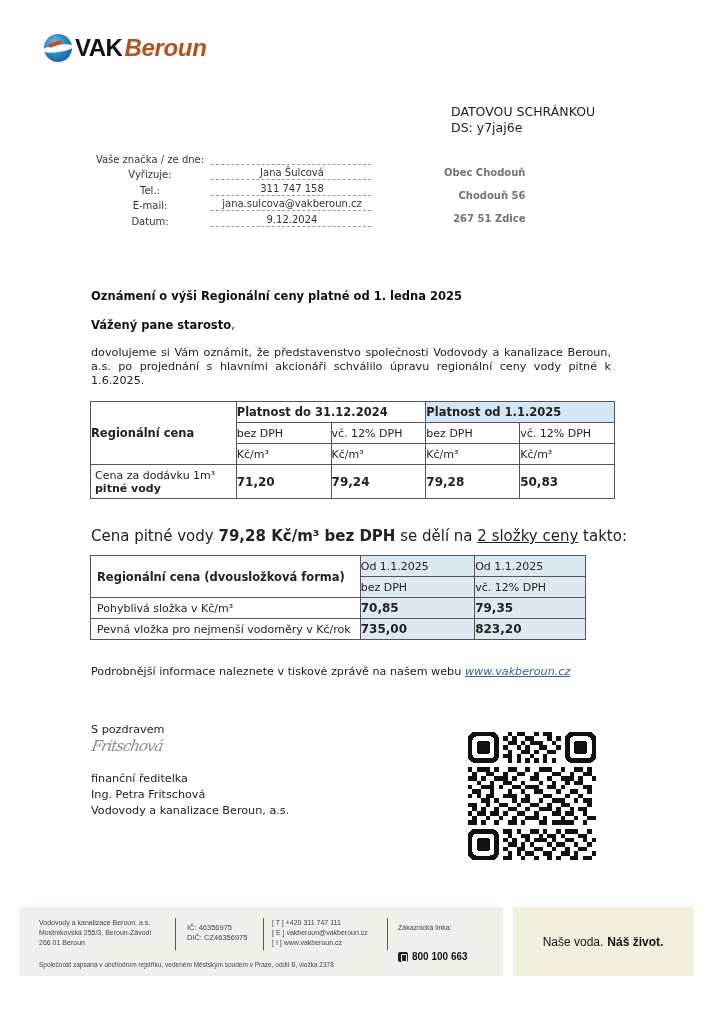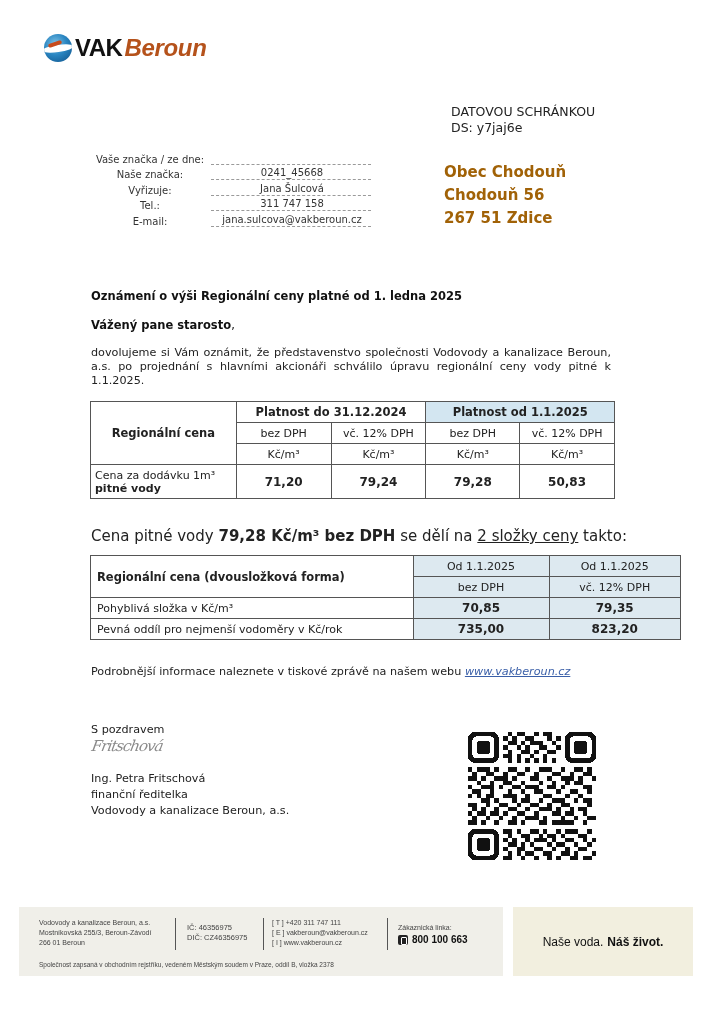--- a/index.html
+++ b/index.html
@@ -11,48 +11,48 @@
     background: radial-gradient(circle at 40% 35%, #7fc3e6 0%, #2a86c2 45%, #0d4f86 100%);
     position: relative; overflow: hidden; }
   .logo-globe::before { content: ""; position: absolute; left: -2px; top: 11px; width: 32px; height: 7px;
     background: #ffffff; border-radius: 50%; transform: rotate(-8deg); }
   .logo-globe::after { content: ""; position: absolute; left: 4px; top: 8px; width: 14px; height: 4px;
     background: #c84b1c; transform: rotate(-18deg); border-radius: 2px; }
   .logo-vak { font-family: "Liberation Sans", sans-serif; font-weight: bold; font-size: 24px; color: #111; margin-left: 3px; letter-spacing: -0.5px; }
   .logo-beroun { font-family: "Liberation Sans", sans-serif; font-weight: bold; font-style: italic; font-size: 24px; color: #b5521b; margin-left: 2px; letter-spacing: -0.3px; }
 
   .recipient-box { position: absolute; left: 451px; top: 104px; font-size: 12.5px; line-height: 16px; color: #222; }
-  .recipient-addr { position: absolute; left: 444px; top: 161px; font-size: 15px; font-weight: bold; color: #a16207; }
+  .recipient-addr { position: absolute; left: 444px; top: 161px; font-size: 10px; font-weight: bold; color: #737373; text-align: right; }
   .recipient-addr div { height: 23px; line-height: 23px; }
 
   .refs { position: absolute; left: 89px; top: 149px; font-size: 10px; color: #333; text-align: center; }
   .ref-row { display: flex; height: 15.5px; align-items: flex-end; }
   .ref-label { width: 122px; }
   .ref-value { width: 160px; border-bottom: 1px dashed #9a9a9a; padding-left: 2px; padding-bottom: 1px; }
   .ref-row.first .ref-value { border-bottom: 1px dashed #9a9a9a; }
 
   .subject { position: absolute; left: 91px; top: 289px; font-size: 11.5px; font-weight: bold; color: #111; }
   .salutation { position: absolute; left: 91px; top: 318px; font-size: 11.5px; color: #111; }
   .salutation b { font-weight: bold; }
   .intro { position: absolute; left: 91px; top: 346px; width: 520px; font-size: 11.2px; line-height: 14px; text-align: justify; color: #222; }
 
   table { border-collapse: collapse; font-size: 11px; color: #222; }
   .t1 { position: absolute; left: 90px; top: 401px; width: 525px; }
-  .t1 td, .t2 td { border: 1px solid #555; text-align: center; }
+  .t1 td, .t2 td { border: 1px solid #555; }
   .t1 td { height: 21px; }
   .t1 .hdr { font-weight: bold; font-size: 11.5px; }
   .t1 .hl { background: #d3e6f1; }
   .t1 .rowlabel { text-align: left; padding-left: 4px; line-height: 13px; margin-top: 11px; }
   .t1 .val { font-weight: bold; font-size: 12px; }
 
   .split-line { position: absolute; left: 91px; top: 527px; font-size: 15px; color: #222; }
   .split-line b { font-weight: bold; }
   .split-line u { text-decoration: underline; }
 
-  .t2 { position: absolute; left: 90px; top: 555px; width: 591px; }
+  .t2 { position: absolute; left: 90px; top: 555px; width: 496px; }
   .t2 td { height: 21px; }
   .t2 .lab { text-align: left; padding-left: 6px; }
   .t2 .hdr { font-weight: bold; font-size: 11.5px; }
   .t2 .hl { background: #dde9f0; }
   .t2 .val { font-weight: bold; font-size: 12px; }
 
   .more-info { position: absolute; left: 91px; top: 665px; font-size: 11.2px; color: #222; }
   .more-info a { color: #3a5fa8; text-decoration: underline; font-style: italic; }
 
   .closing { position: absolute; left: 91px; top: 722px; font-size: 11.2px; color: #222; line-height: 16px; }
@@ -61,21 +61,21 @@
 
   .qr { position: absolute; left: 467px; top: 732px; width: 130px; height: 128px; }
 
   .footer { position: absolute; left: 19px; top: 907px; width: 484px; height: 69px; background: #f0efe9; font-family: "Liberation Sans", sans-serif; color: #444; }
   .footer-slogan { position: absolute; left: 513px; top: 907px; width: 180px; height: 69px; background: #f2efdf; display: flex; align-items: center; justify-content: center; font-family: "Liberation Sans", sans-serif; font-size: 12px; color: #111; }
   .footer-slogan b { margin-left: 4px; }
   .fcol { position: absolute; top: 11px; font-size: 7px; line-height: 10px; }
   .fsep { position: absolute; top: 11px; width: 1px; height: 32px; background: #555; }
   .f-reg { position: absolute; left: 20px; top: 54px; font-size: 6.5px; }
   .hotline-label { font-size: 7px; }
-  .hotline-num { font-weight: bold; font-size: 10px; color: #111; display: flex; align-items: center; margin-top: 2px; }
+  .hotline-num { font-weight: bold; font-size: 10px; color: #111; display: flex; align-items: center; margin-top: 19px; }
   .phone-icon { width: 10px; height: 10px; background: #222; border-radius: 2px; margin-right: 4px; display: inline-block; position: relative; }
   .phone-icon::after { content: ""; position: absolute; left: 3px; top: 2px; width: 4px; height: 6px; border: 1px solid #fff; border-radius: 1px; }
 </style>
 </head>
 <body>
 
 <div class="logo">
   <div class="logo-globe"></div>
   <span class="logo-vak">VAK</span>
   <span class="logo-beroun">Beroun</span>
@@ -90,40 +90,40 @@
   <div>Chodouň 56</div>
   <div>267 51 Zdice</div>
 </div>
 
 <div class="refs">
   <div class="ref-row first">
     <span class="ref-label">Vaše značka / ze dne:</span>
     <span class="ref-value"></span>
   </div>
   <div class="ref-row">
-    <span class="ref-label">Naše značka:</span>
-    <span class="ref-value">0241_45668</span>
-  </div>
-  <div class="ref-row">
     <span class="ref-label">Vyřizuje:</span>
     <span class="ref-value">Jana Šulcová</span>
   </div>
   <div class="ref-row">
     <span class="ref-label">Tel.:</span>
     <span class="ref-value">311 747 158</span>
   </div>
   <div class="ref-row">
     <span class="ref-label">E-mail:</span>
     <span class="ref-value">jana.sulcova@vakberoun.cz</span>
   </div>
+  <div class="ref-row">
+    <span class="ref-label">Datum:</span>
+    <span class="ref-value">9.12.2024</span>
+  </div>
 </div>
 
 <div class="subject">Oznámení o výši Regionální ceny platné od 1. ledna 2025</div>
 <div class="salutation"><b>Vážený pane starosto</b><span>,</span></div>
-<div class="intro">dovolujeme si Vám oznámit, že představenstvo společnosti Vodovody a kanalizace Beroun, a.s. po projednání s hlavními akcionáři schválilo úpravu regionální ceny vody pitné k 1.1.2025.</div>
+<div class="intro">dovolujeme si Vám oznámit, že představenstvo společnosti Vodovody a kanalizace Beroun, a.s. po projednání s hlavními akcionáři schválilo úpravu regionální ceny vody pitné k 1.6.2025.</div>
 
 <table class="t1">
   <colgroup>
       <col style="width:146px">
       <col style="width:95px">
       <col style="width:95px">
       <col style="width:94px">
       <col style="width:95px">
     </colgroup>
   <tbody>
@@ -174,34 +174,34 @@
   <tr>
     <td class="hl">bez DPH</td>
     <td class="hl">vč. 12% DPH</td>
   </tr>
   <tr>
     <td class="lab">Pohyblivá složka v Kč/m³</td>
     <td class="hl val">70,85</td>
     <td class="hl val">79,35</td>
   </tr>
   <tr>
-    <td class="lab">Pevná oddíl pro nejmenší vodoměry v Kč/rok</td>
+    <td class="lab">Pevná vložka pro nejmenší vodoměry v Kč/rok</td>
     <td class="hl val">735,00</td>
     <td class="hl val">823,20</td>
   </tr>
 </tbody>
   </table>
 
 <div class="more-info"><span>Podrobnější informace naleznete v tiskové zprávě na našem webu </span><a>www.vakberoun.cz</a></div>
 
 <div class="closing">S pozdravem</div>
 <div class="signature">Fritschová</div>
 <div class="sig-block">
+  <div>finanční ředitelka</div>
   <div>Ing. Petra Fritschová</div>
-  <div>finanční ředitelka</div>
   <div>Vodovody a kanalizace Beroun, a.s.</div>
 </div>
 
 <svg class="qr" viewBox="0 0 29 29" shape-rendering="crispEdges">
   <g fill="#111">
     <rect x="0" y="0" width="7" height="7" rx="1.5"></rect>
       <rect x="1" y="1" width="5" height="5" rx="1" fill="#fff"></rect>
       <rect x="2" y="2" width="3" height="3" rx="0.8"></rect>
     <rect x="22" y="0" width="7" height="7" rx="1.5"></rect>
       <rect x="23" y="1" width="5" height="5" rx="1" fill="#fff"></rect>

